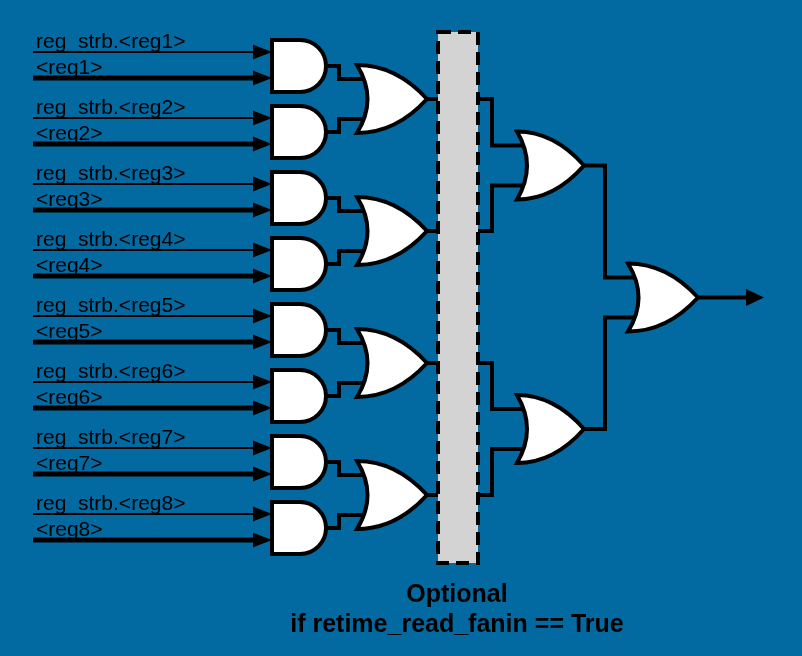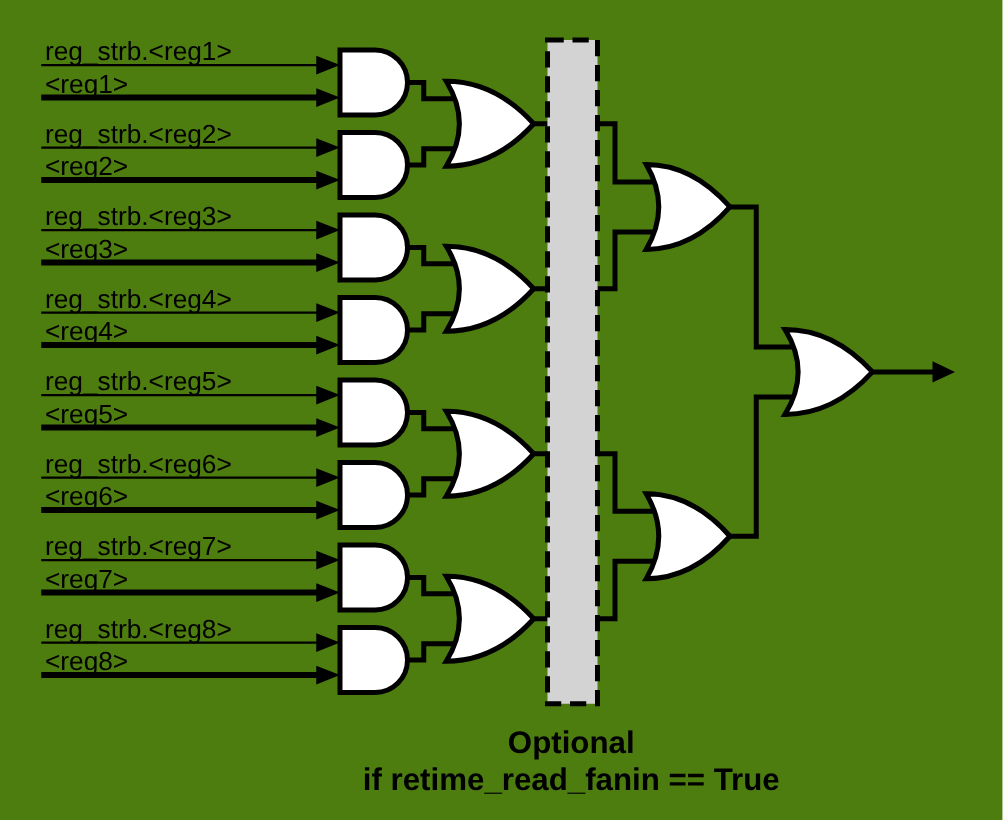--- a/index.html
+++ b/index.html
@@ -1,16 +1,16 @@
 <!DOCTYPE html>
 <html><head>
 <meta charset="utf-8">
 <style>
   html, body { margin: 0; padding: 0; background: #ffffff; }
-  .stage { position: relative; width: 802px; height: 656px; background: #4d7c0f; overflow: hidden; }
+  .stage { position: relative; width: 802px; height: 656px; background: #0369a1; overflow: hidden; }
   svg { display: block; }
   .wire { stroke: #000000; fill: none; stroke-width: 4; }
   .wire.thin { stroke-width: 1.8; }
   .wire.thick { stroke-width: 4.8; }
   .gate { fill: #ffffff; stroke: #000000; stroke-width: 4; stroke-linejoin: miter; }
   .arrow { fill: #000000; stroke: none; }
   .optional-box { stroke: #000000; stroke-width: 4; stroke-dasharray: 13 7; }
   .lbl { font: 21px "Liberation Sans", sans-serif; fill: #000000; }
   .cap { font: bold 25px "Liberation Sans", sans-serif; fill: #000000; text-anchor: middle; }
 </style>

